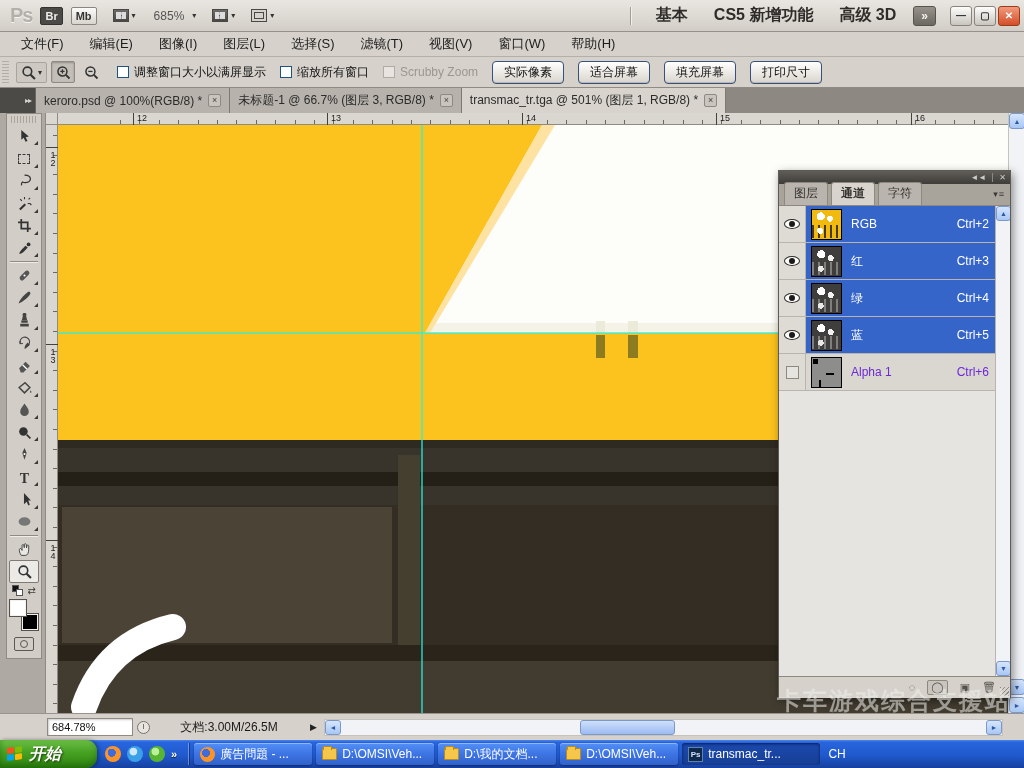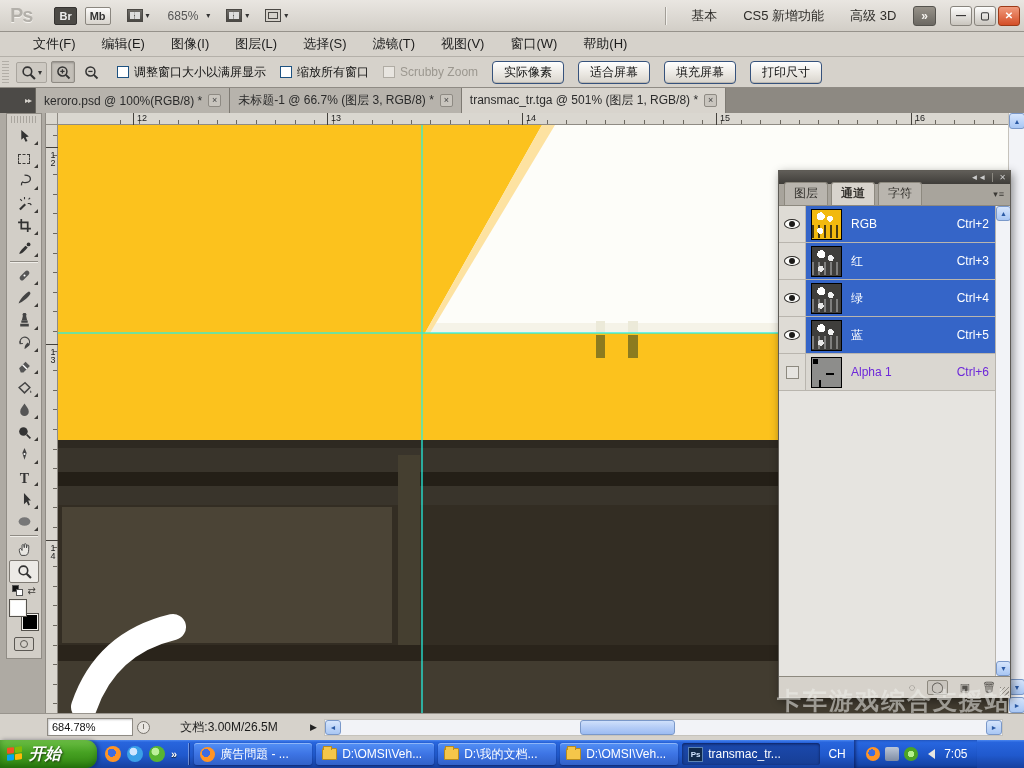--- a/index.html
+++ b/index.html
@@ -5,42 +5,42 @@
   *{box-sizing:border-box;margin:0;padding:0}
   html,body{width:1024px;height:768px}
   body{font-family:"Liberation Sans",sans-serif;font-size:12px;color:#111;overflow:hidden}
   .app{position:relative;width:1024px;height:768px;background:#d6d2cb;overflow:hidden}
 
   
   .titlebar{height:32px;display:flex;align-items:center;gap:8px;padding:0 4px 0 10px;
     background:linear-gradient(#e9e6e1,#d2cec7);border-bottom:1px solid #96928b}
   .ps-logo{font-size:20px;font-weight:bold;letter-spacing:-1px;color:#b3b0aa;text-shadow:0 1px 0 #f5f3ef}
   .tb-sq{font-size:11px;font-weight:bold;padding:2px 4px;border-radius:2px;line-height:12px}
-  .tb-br{background:#4c4a46;color:#eee;border:1px solid #353331;margin-left:14px}
+  .tb-br{background:#4c4a46;color:#eee;border:1px solid #353331;}
   .tb-mb{background:linear-gradient(#fcfbfa,#d8d4cd);color:#333;border:1px solid #8a867f;}
   .tb-ico{display:flex;align-items:center;gap:3px;margin-left:8px}
   .tb-ico .glyph{width:16px;height:13px;border:1px solid #4a4844;background:linear-gradient(#6e6c68,#4a4844);position:relative}
   .tb-ico .glyph.grid::after{content:"";position:absolute;inset:2px;background:
      linear-gradient(90deg,#ddd 45%,transparent 45% 55%,#ddd 55%),linear-gradient(#bbb 45%,transparent 45% 55%,#999 55%)}
   .tb-ico .glyph.frame{background:#d6d2cb}
   .tb-ico .glyph.frame::after{content:"";position:absolute;inset:2px;border:1px solid #4a4844}
   .drop{font-size:8px;color:#333}
   .tb-zoom{color:#555;margin-left:10px}
   .tb-sep{width:1px;height:18px;background:#a29e97;box-shadow:1px 0 0 #f2f0ec;margin:0 8px}
-  .ws-btn{font-weight:normal;color:#2e2c29;padding:3px 9px;font-size:13px;white-space:nowrap}
+  .ws-btn{font-weight:bold;color:#2e2c29;padding:3px 9px;font-size:16px;white-space:nowrap}
   .chev-btn{background:linear-gradient(#979289,#6b6862);border:1px solid #55534e;border-radius:3px;
     color:#f4f2ee;font-weight:bold;padding:2px 7px;font-size:12px}
   .win-btns{display:flex;gap:2px;margin-left:6px}
   .win-btn{width:22px;height:20px;border-radius:3px;border:1px solid #88847d;display:flex;align-items:center;
     justify-content:center;background:linear-gradient(#fdfdfc,#c9c5be);font-size:10px;color:#333;font-weight:bold}
   .win-close{background:linear-gradient(#f09b7d,#d44e27);border-color:#9c3a18;color:#fff}
   .spacer{flex:1}
 
   
-  .menubar{height:25px;display:flex;align-items:center;background:#d6d2cb;border-bottom:1px solid #b4b0a9;padding-left:20px}
+  .menubar{height:25px;display:flex;align-items:center;background:#d6d2cb;border-bottom:1px solid #b4b0a9;padding-left:8px}
   .menu-item{padding:0 13px;font-size:13px;color:#1c1c1c;white-space:nowrap}
 
   
   .optionsbar{height:31px;display:flex;align-items:center;background:#d6d2cb;border-bottom:1px solid #8f8b84;gap:4px}
   .grip-v{width:7px;height:22px;margin:0 3px 0 2px;background:repeating-linear-gradient(#a9a59e 0 1px,transparent 1px 3px);opacity:.8}
   .opt-tool{display:flex;align-items:center;gap:2px;padding:2px 4px;border:1px solid #a9a59e;border-radius:2px;background:#cdc9c2}
   .zbtn{width:24px;height:22px;display:flex;align-items:center;justify-content:center;border:1px solid transparent;border-radius:2px}
   .zbtn.sel{background:#c3bfb8;border-color:#8f8b84;box-shadow:inset 0 1px 2px rgba(0,0,0,.25)}
   .chk{display:flex;align-items:center;gap:5px;margin-left:10px;white-space:nowrap}
   .chk .box{width:12px;height:12px;background:#fff;border:1px solid #1d5281}
@@ -609,22 +609,15 @@
     </div>
     <div class="task">
       <span class="ficon"></span>
       <span>D:\OMSI\Veh...</span>
     </div>
     <div class="task active" style="width:138px">
       <span class="psicon">Ps</span>
       <span>transmac_tr...</span>
     </div>
     <span class="lang">CH</span>
-    <div class="tray">
-      <span class="tr-ico" style="background:radial-gradient(circle at 42% 42%,#3d6ce0 0 30%,#ff9425 32% 75%,#e86312 100%)"></span>
-      <span class="tr-ico" style="background:linear-gradient(#bcc7d8,#7e8ca3);border-radius:2px"></span>
-      <span class="tr-ico" style="background:radial-gradient(circle at 50% 50%,#b6f08e 0 30%,#4ca424 35% 100%)"></span>
-      <span class="spk"></span>
-      <span class="time">7:05</span>
-    </div>
   </div>
 
 </div>
 
 </body></html>

